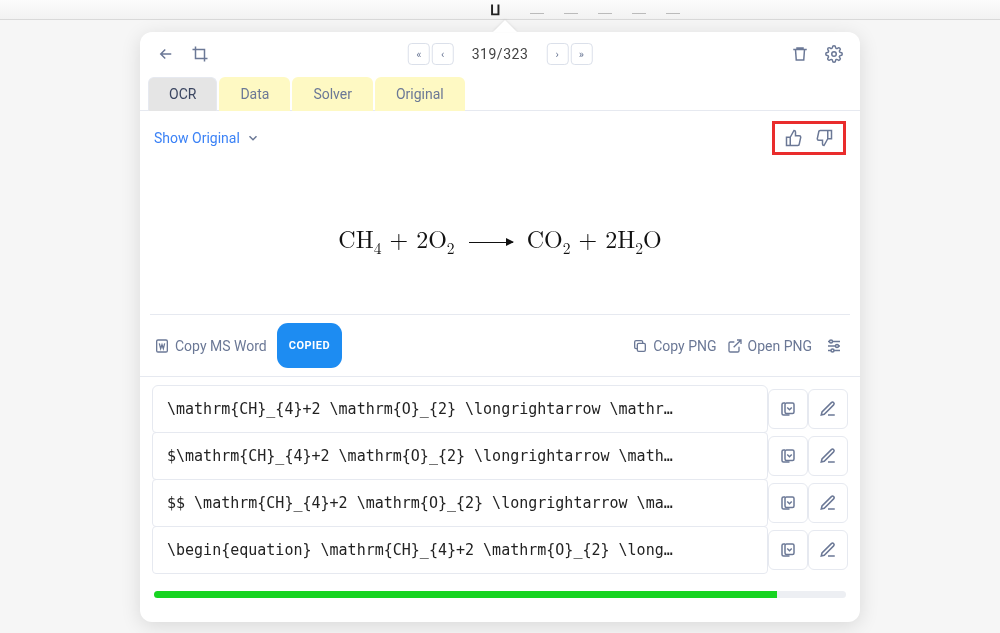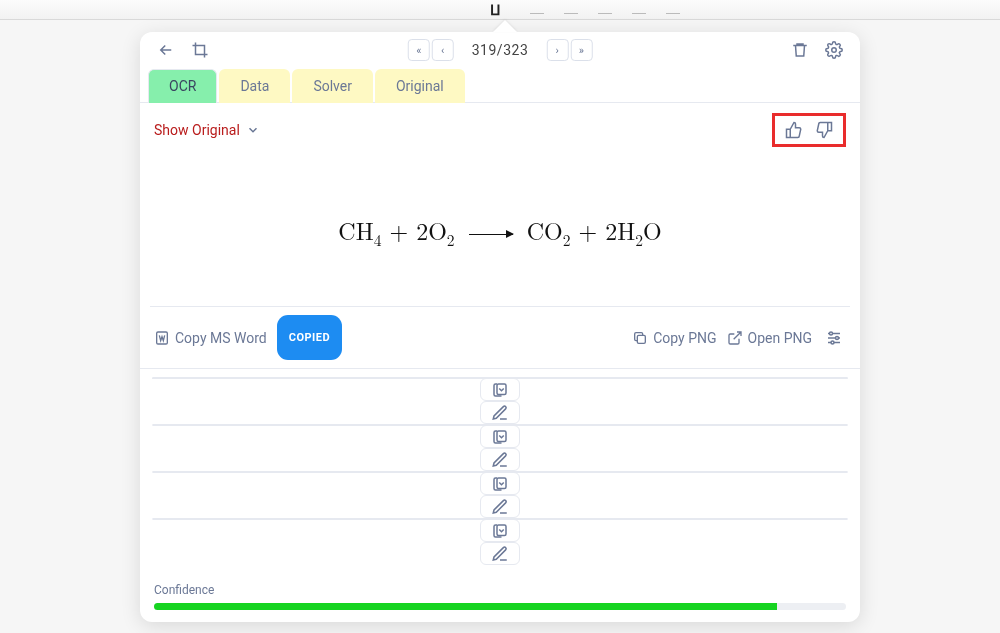--- a/index.html
+++ b/index.html
@@ -126,36 +126,36 @@
     cursor: pointer;
     border: 1px solid transparent;
     border-bottom: none;
     border-radius: 6px 6px 0 0;
     position: relative;
     top: 1px;
     background: #fef9c3;
     margin-right: 2px;
   }
   .tab.active {
-    background: #86efac;
+    background: #e5e5e5;
     border-color: #e6e9f0;
     color: #3a4560;
     text-align: center;
   }
   .toolbar-row {
     display: flex;
     align-items: center;
     padding: 10px 14px;
     gap: 8px;
   }
   .show-original {
     display: flex;
     align-items: center;
     gap: 6px;
-    color: #b91c1c;
+    color: #3b82f6;
     font-size: 14px;
     cursor: pointer;
   }
   .feedback-box {
     margin-left: auto;
     border: 3px solid #e92c2c;
     padding: 3px 8px;
     display: flex;
     gap: 8px;
     align-items: center;
@@ -222,21 +222,20 @@
     padding: 8px 12px;
     display: flex;
     flex-direction: column;
     gap: 0;
   }
   .code-row {
     display: flex;
     align-items: stretch;
     gap: 0;
     height: 47px;
-    flex-direction: column;
   }
   .code-text {
     flex: 1;
     border: 1px solid #e6e9f0;
     padding: 0 14px;
     font-family: ui-monospace, Menlo, Consolas, monospace;
     font-size: 15px;
     color: #222;
     white-space: nowrap;
     overflow: hidden;
@@ -469,19 +468,18 @@
         </div>
       <div class="row-btn">
           <svg viewBox="0 0 24 24">
             <path d="M12 20h9M16.5 3.5a2.1 2.1 0 0 1 3 3L7 19l-4 1 1-4z"></path>
           </svg>
         </div>
     </div>
   </div>
 
   <div class="confidence">
-    <div class="confidence-label">Confidence</div>
     <div class="confidence-bar">
       <div class="confidence-fill" style="width:90%"></div>
     </div>
   </div>
 
 </div>
 
 </body></html>

